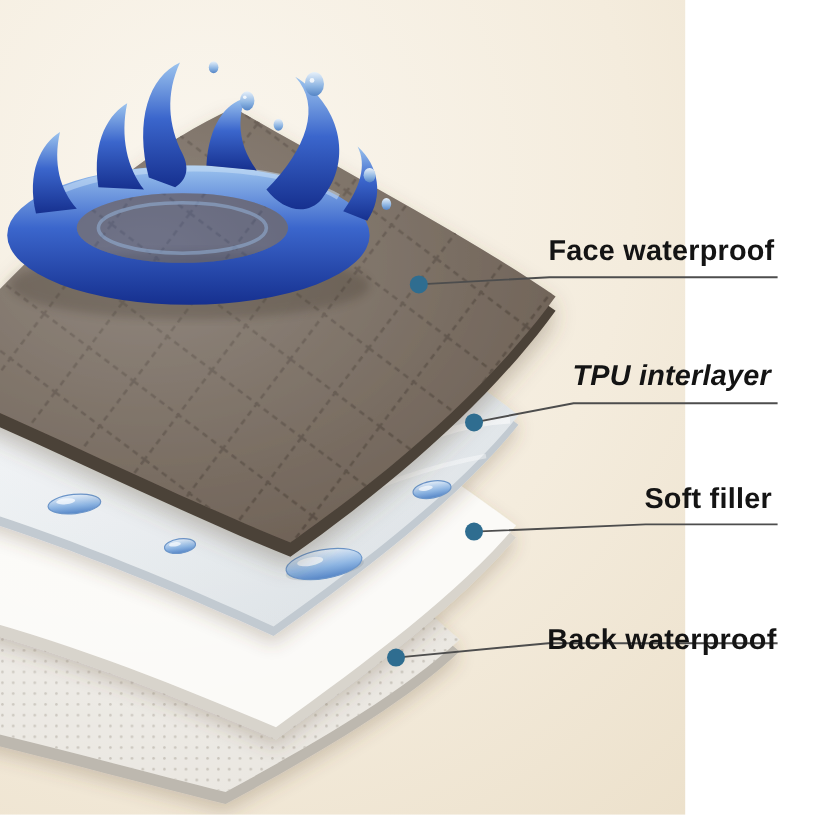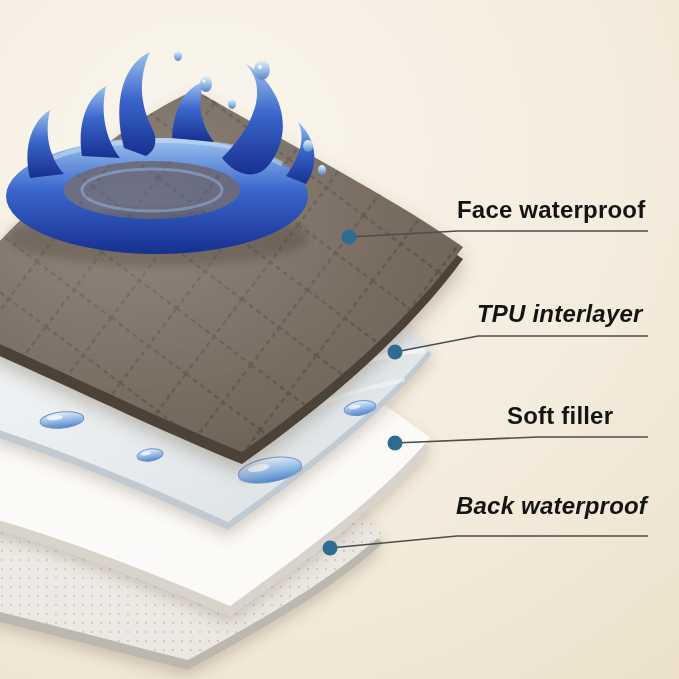--- a/index.html
+++ b/index.html
@@ -1,34 +1,34 @@
 <!DOCTYPE html>
 <html style="--background-center: #faf6ee; --background-edge: #e9dcc4; --label-text: #141414; --leader-line: #4d4d4d; --callout-dot: #2f6d90; --face-fabric: #6d6054; --face-fabric-edge: #4c4239; --tpu-surface: #edf1f3; --filler-surface: #fbfaf7; --back-surface: #eae7e1; --water-dark: #16308f; --water-light: #9cc4ee;"><head>
 <meta charset="utf-8">
 <style>
   html,body{margin:0;padding:0;}
   body{
     width:679px;height:679px;overflow:hidden;
     font-family:"Liberation Sans",sans-serif;
   }
   .stage{
-    position:relative;width:679px;height:679px;
+    position:relative;width:571px;height:679px;
     background:radial-gradient(130% 120% at 30% 22%, #faf6ee 0%, #f4ecdd 48%, #e9dcc4 100%);
   }
   .illustration{position:absolute;left:0;top:0;}
   .label{
     position:absolute;
     font-size:24px;font-weight:600;letter-spacing:0.2px;
     color:var(--label-text,#141414);
     white-space:nowrap;
   }
   .lbl-face{left:457px;top:196px;}
   .lbl-tpu{left:477px;top:300px;font-style:italic;}
-  .lbl-filler{left:507px;top:402px;text-align:center;}
-  .lbl-back{left:456px;top:492px;font-style:italic;}
+  .lbl-filler{left:537px;top:402px;text-align:center;}
+  .lbl-back{left:456px;top:520px;}
 </style>
 </head>
 <body>
 
 <div class="stage">
 
   <svg class="illustration" width="679" height="679" viewBox="0 0 679 679">
     <defs>
       <path id="faceP" d="M -60 305 C 30 205, 115 125, 195 90 C 300 150, 395 200, 463 247 C 410 320, 330 390, 242 452 C 150 415, 40 360, -60 318 Z"></path>
       <path id="tpuP" d="M -60 405 C 30 310, 118 235, 198 198 C 300 255, 380 305, 432 346 C 385 405, 308 465, 228 522 C 140 482, 40 440, -60 412 Z"></path>

